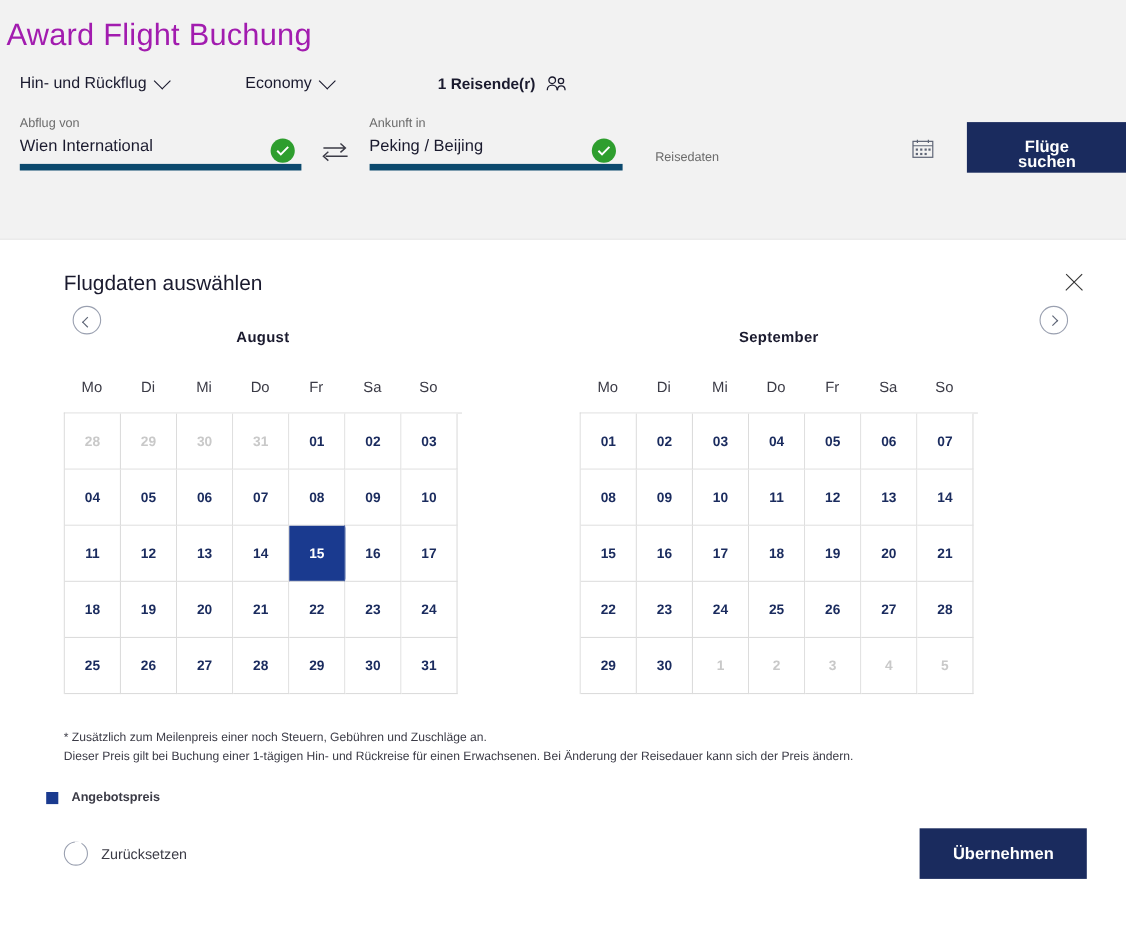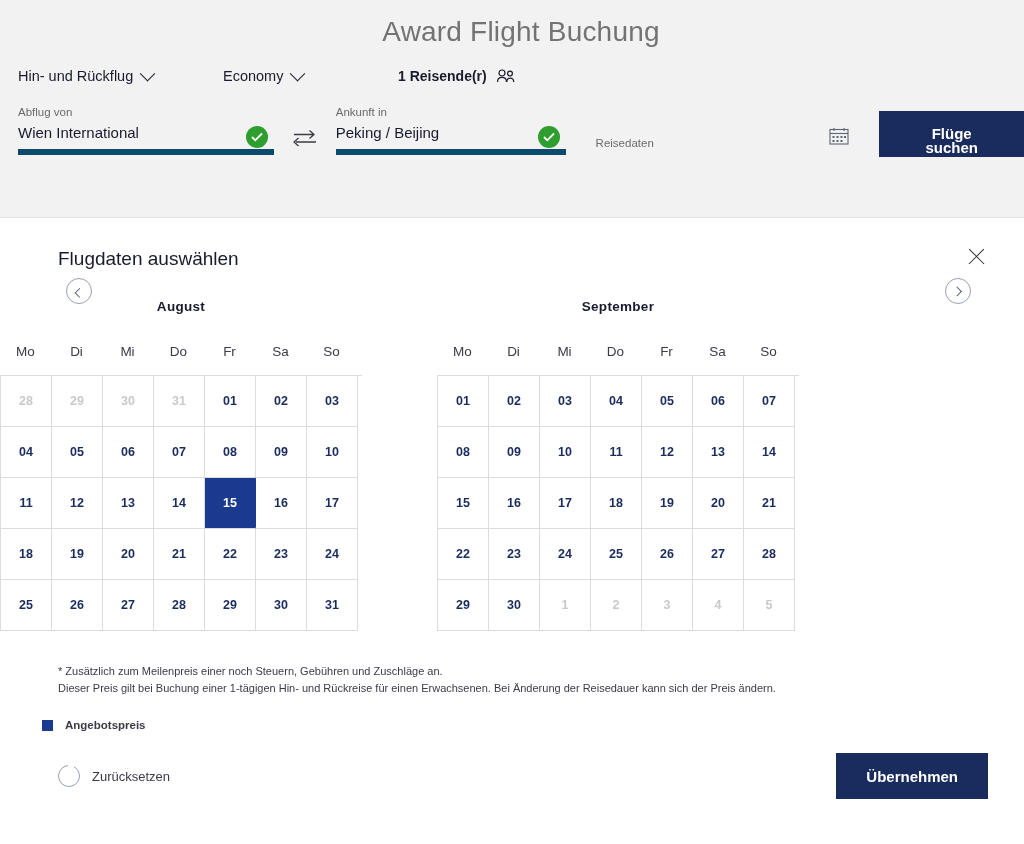--- a/index.html
+++ b/index.html
@@ -17,24 +17,23 @@
   .search-panel {
     background: #f2f2f2;
     padding: 0 0 18px 0;
     border-bottom: 1px solid #e3e3e3;
     height: 218px;
     position: relative;
   }
   .page-title {
     font-size: 28px;
     font-weight: 400;
-    color: #737373;
-    padding: 16px 0 0 18px;
+    color: #a21caf;
+    padding: 16px 0 0 6px;
     letter-spacing: 0.2px;
-    text-align: center;
   }
   .options-row {
     display: flex;
     align-items: center;
     padding: 20px 0 0 18px;
     gap: 0;
   }
   .opt {
     display: flex;
     align-items: center;
@@ -165,22 +164,22 @@
   .close-x:after  { transform: rotate(-45deg); }
 
   .months {
     display: flex;
     padding: 22px 0 0 0;
     position: relative;
   }
   .month {
     width: 362px;
   }
-  .month-a { }
-  .month-b { margin-left: 75px; }
+  .month-a { margin-left: 58px; }
+  .month-b { margin-left: 107px; }
   .month-head {
     font-size: 13.5px;
     font-weight: bold;
     color: #1a1a2e;
     text-align: center;
     height: 30px;
     line-height: 30px;
     letter-spacing: 0.3px;
   }
   .nav-arrow {

